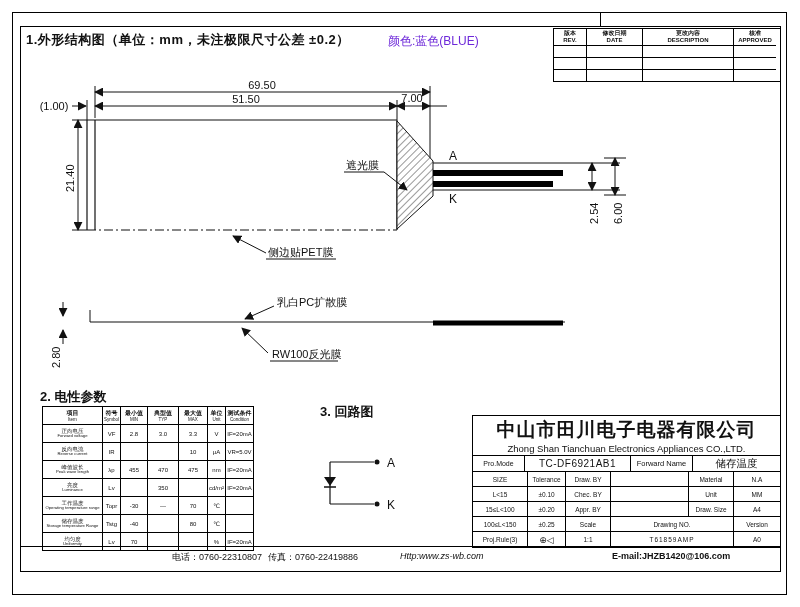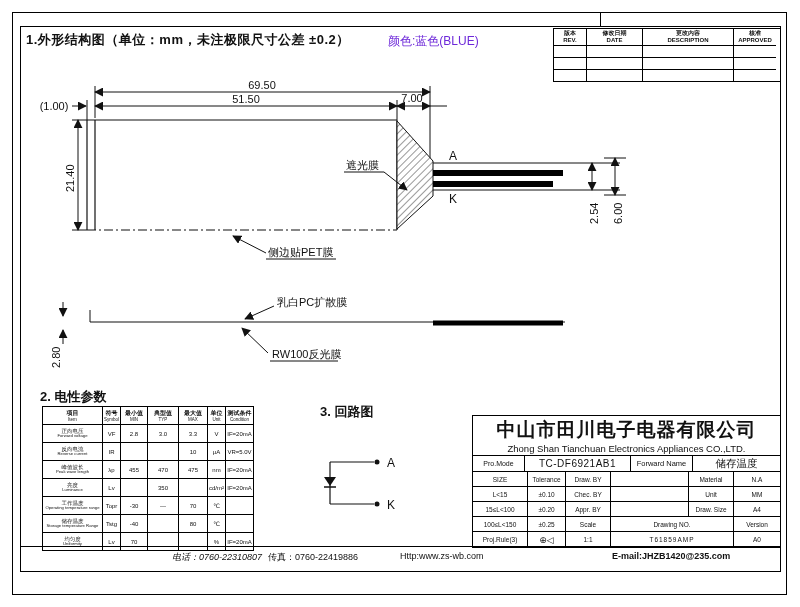--- a/index.html
+++ b/index.html
@@ -54,23 +54,23 @@
        display:flex;align-items:center;justify-content:center;font-size:6.5px;overflow:hidden;}
   .tb .grid>div.noR{border-right:none;}
   .tb .grid>div.noB{border-bottom:none;}
   .tb .val{font-size:8px;}
   .tb .big{font-size:11px;letter-spacing:1px;}
   .tb .span2{grid-column:span 2;}
   .tb .scaleval{font-size:10px;}
   
   .footer{top:551px;font-size:9px;white-space:nowrap;}
   .f-address{left:24px;}
-  .f-phone{left:172px;font-style:italic;}
+  .f-phone{left:172px;}
   .f-fax{left:268px;}
-  .f-web{left:400px;}
+  .f-web{left:400px;font-style:italic;}
   .f-email{left:612px;font-weight:bold;}
   
   svg.draw{position:absolute;left:0;top:0;}
   svg.draw text{fill:#111;font-family:"Liberation Sans","DejaVu Sans",sans-serif;}
   .dim{font-size:11px;}
   .lbl{font-size:11px;}
   .pin{font-size:12px;}
 </style>
 </head>
 <body>
@@ -399,15 +399,15 @@
       <div class="noB" style="font-size:9px;">⊕◁</div>
       <div class="noB scaleval">1:1</div>
       <div class="span2 noB big">T61859AMP</div>
       <div class="noR noB val">A0</div>
     </div>
   </div>
 
   <div class="abs footer f-phone">电话：0760-22310807</div>
   <div class="abs footer f-fax">传真：0760-22419886</div>
   <div class="abs footer f-web">Http:www.zs-wb.com</div>
-  <div class="abs footer f-email">E-mail:JHZB1420@235.com</div>
+  <div class="abs footer f-email">E-mail:JHZB1420@106.com</div>
 
 </div>
 
 </body></html>

